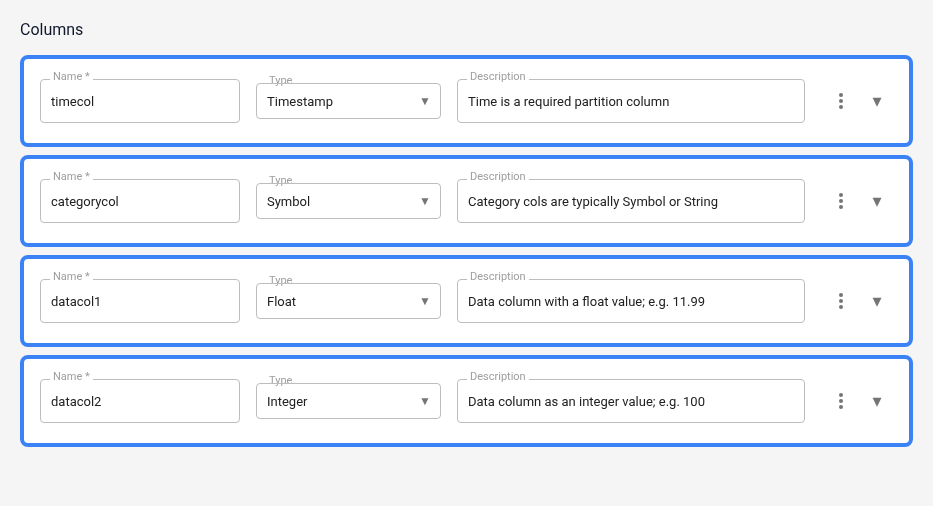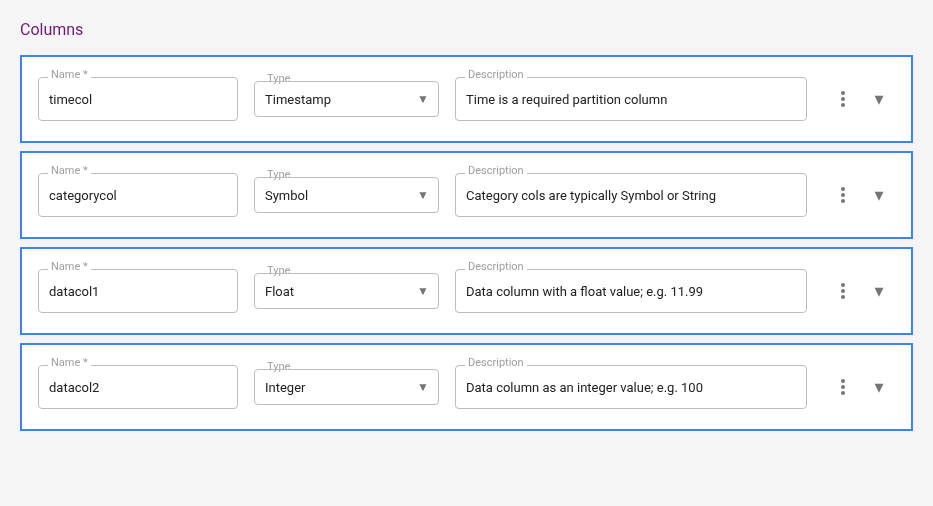--- a/index.html
+++ b/index.html
@@ -12,34 +12,34 @@
     body {
       background: #f5f5f5;
       padding: 20px;
       font-size: 14px;
       color: #212121;
     }
 
     .page-title {
       font-size: 16px;
       font-weight: 400;
-      color: #701a75;
+      color: #0f172a;
       margin-bottom: 16px;
     }
 
     .columns-container {
       display: flex;
       flex-direction: column;
       gap: 8px;
     }
 
     .column-card {
       background: #fff;
-      border: 2px solid #3b82f6;
-      border-radius: 0;
+      border: 4px solid #3b82f6;
+      border-radius: 8px;
       padding: 20px 16px;
     }
 
     .column-row {
       display: flex;
       align-items: center;
       gap: 16px;
     }
 
     .field-group {

